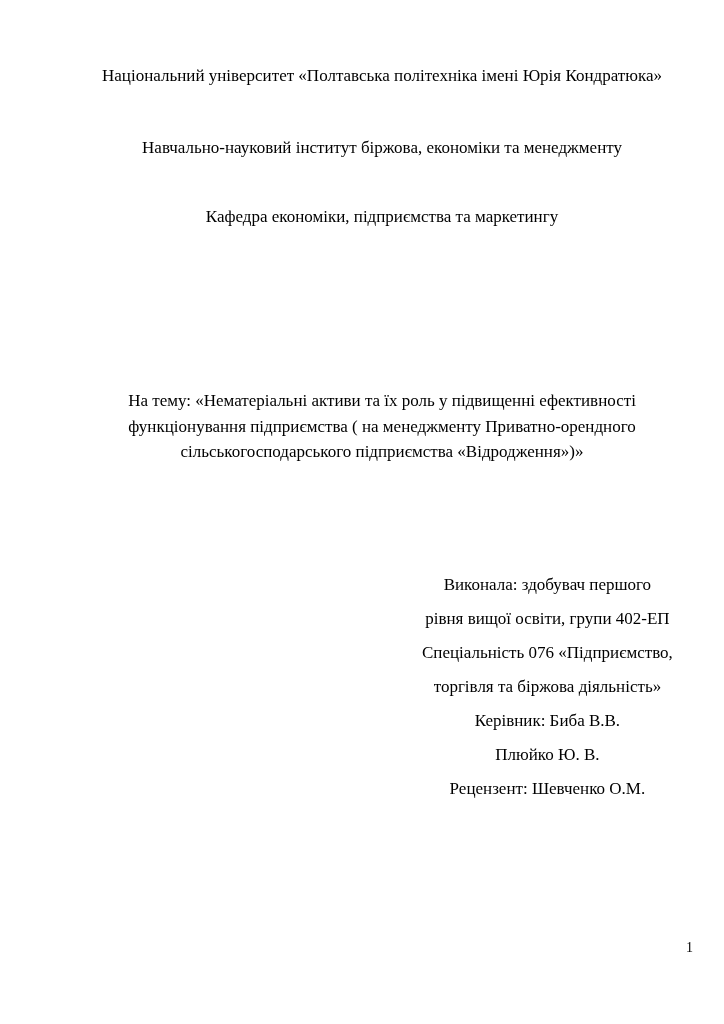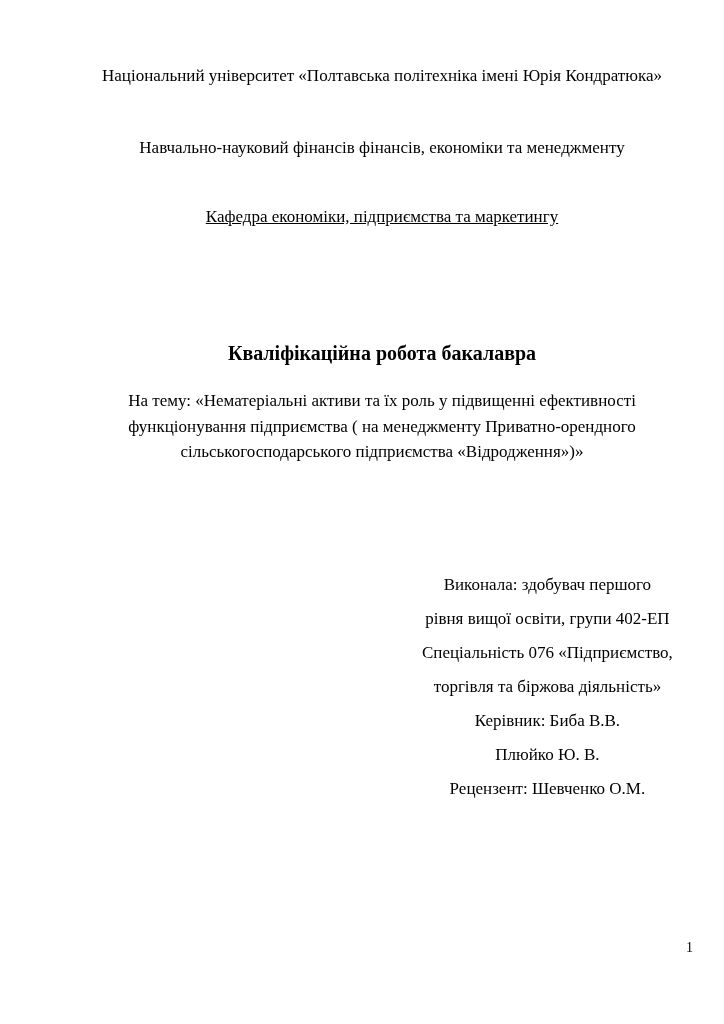--- a/index.html
+++ b/index.html
@@ -19,21 +19,21 @@
   }
   .centered-line {
     position: absolute;
     left: 90px;
     right: 50px;
     text-align: center;
     line-height: 1.2;
   }
   .line-university  { top: 66px; }
   .line-institute   { top: 138px; }
-  .line-department  { top: 207px; text-decoration: underline; }
+  .line-department  { top: 207px; }
   .thesis-title {
     top: 341px;
     font-size: 20px;
     font-weight: bold;
     margin: 0;
   }
   .thesis-topic {
     top: 388px;
     line-height: 25.5px;
   }
@@ -57,25 +57,24 @@
     line-height: 1;
   }
 </style>
 </head>
 <body>
 
 <div class="page">
 
   <div class="centered-line line-university">Національний університет «Полтавська політехніка імені Юрія Кондратюка»</div>
 
-  <div class="centered-line line-institute">Навчально-науковий фінансів фінансів, економіки та менеджменту</div>
+  <div class="centered-line line-institute">Навчально-науковий інститут біржова, економіки та менеджменту</div>
 
   <div class="centered-line line-department">Кафедра економіки, підприємства та маркетингу</div>
 
-  <h1 class="centered-line thesis-title">Кваліфікаційна робота бакалавра</h1>
 
   <div class="centered-line thesis-topic">
     <span>На тему: «Нематеріальні активи та їх роль у підвищенні ефективності</span><br>
     <span>функціонування підприємства ( на менеджменту Приватно-орендного</span><br>
     <span>сільськогосподарського підприємства «Відродження»)»</span>
   </div>
 
   <div class="credits-block">
     <p>Виконала: здобувач першого</p>
     <p>рівня вищої освіти, групи 402-ЕП</p>

